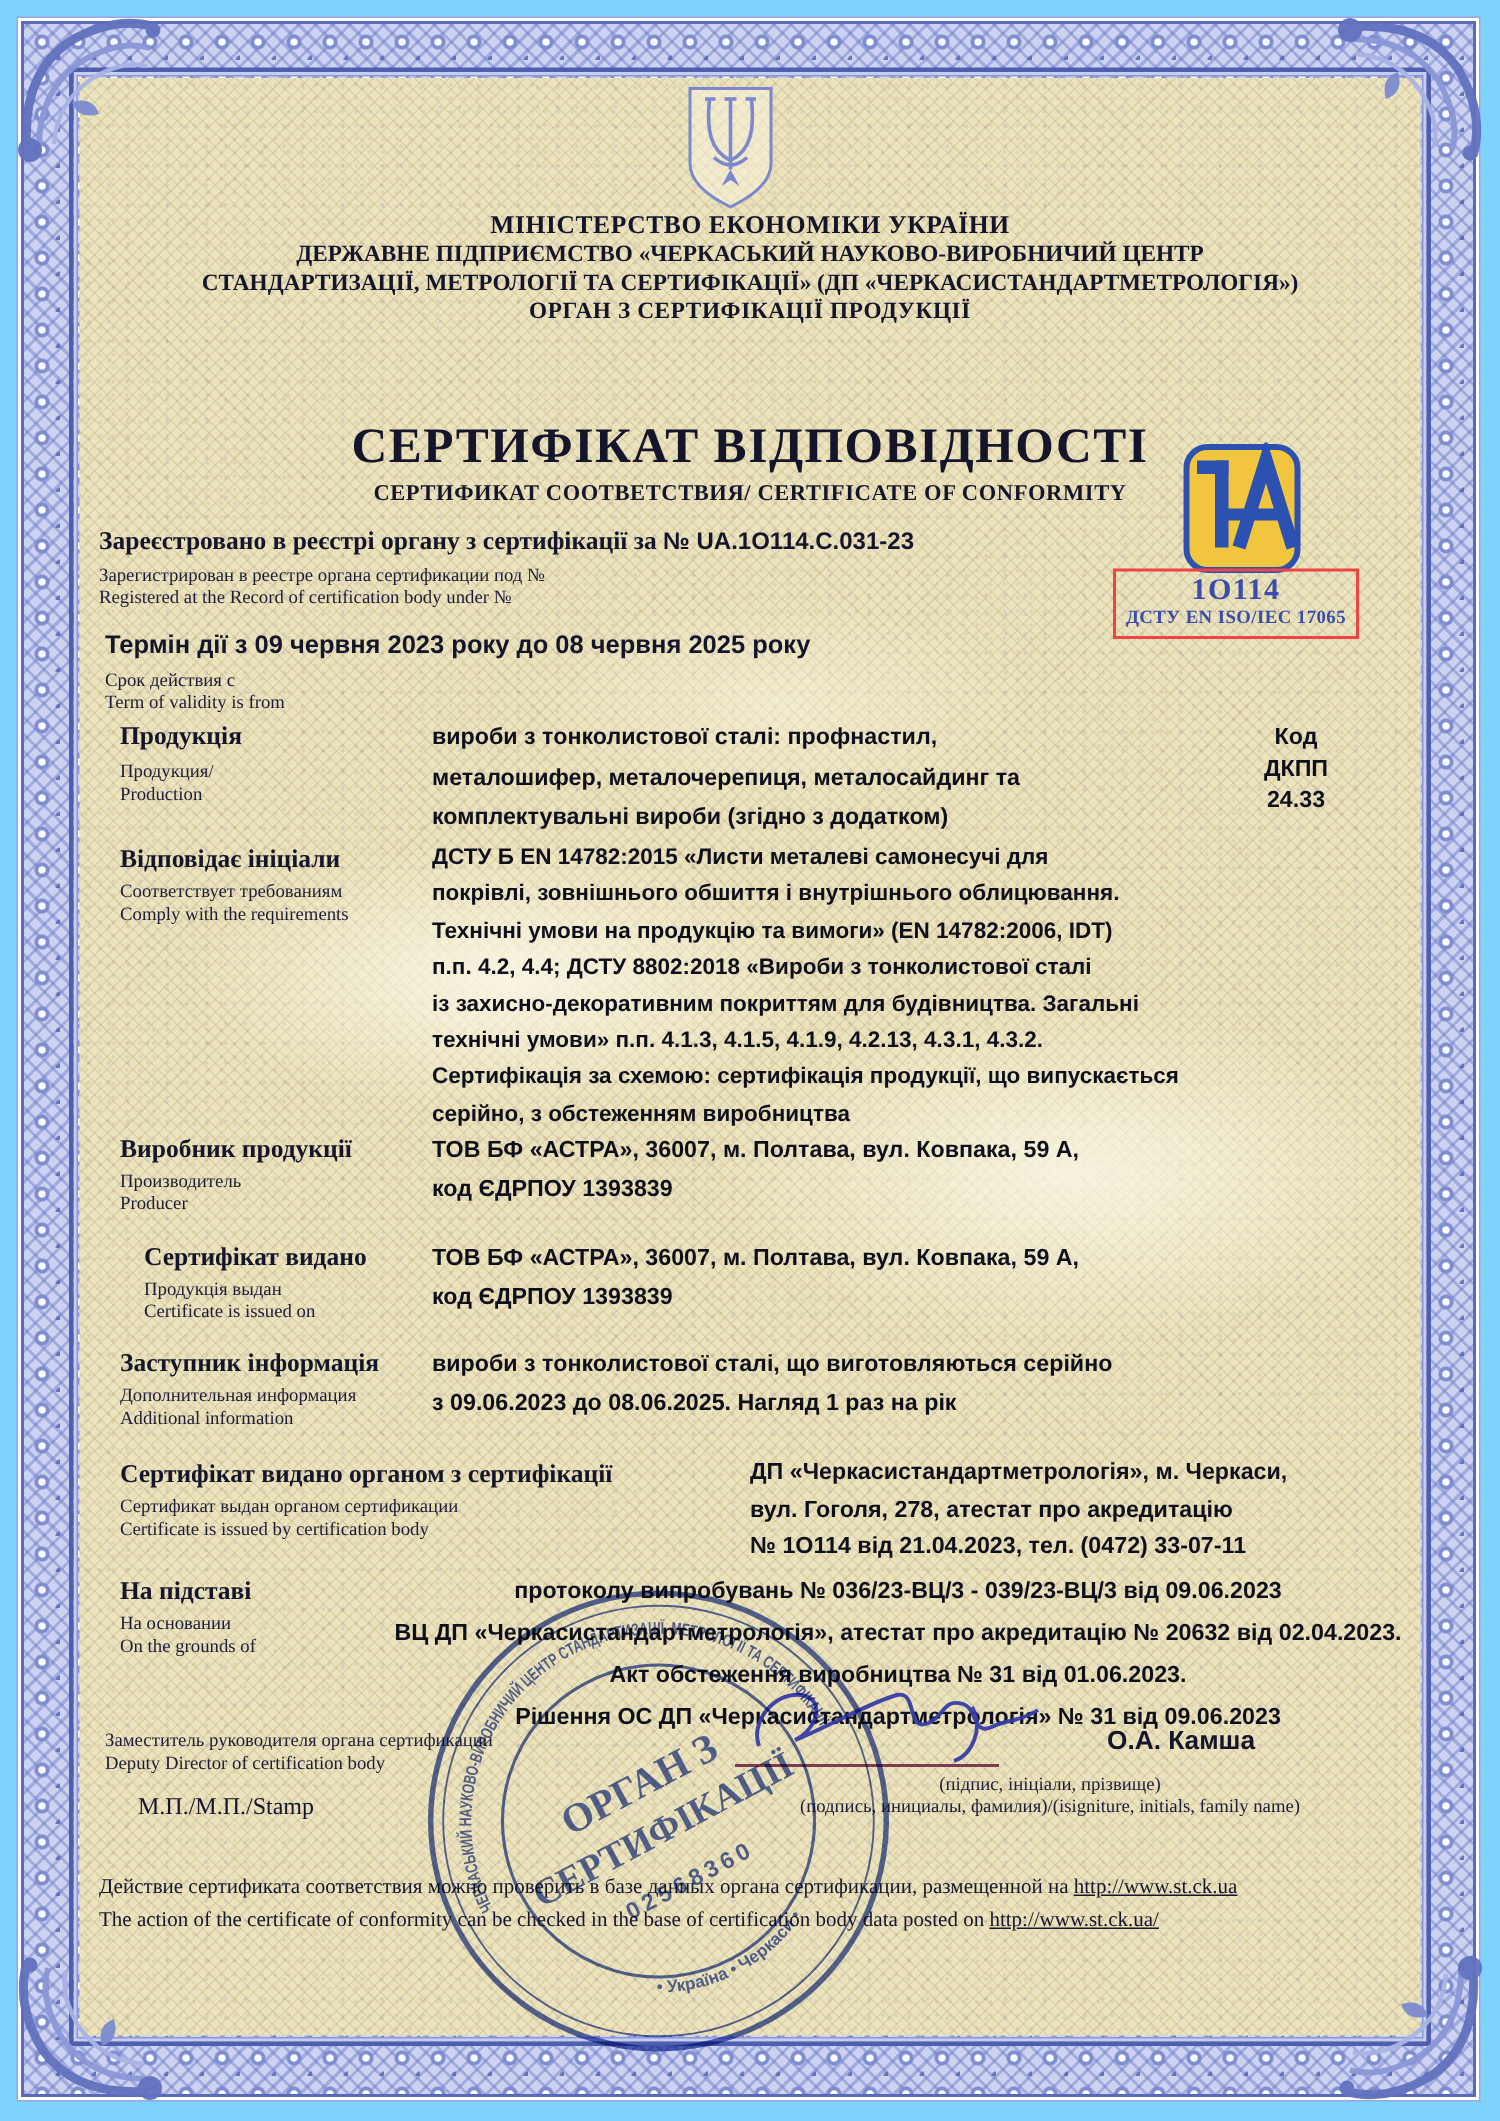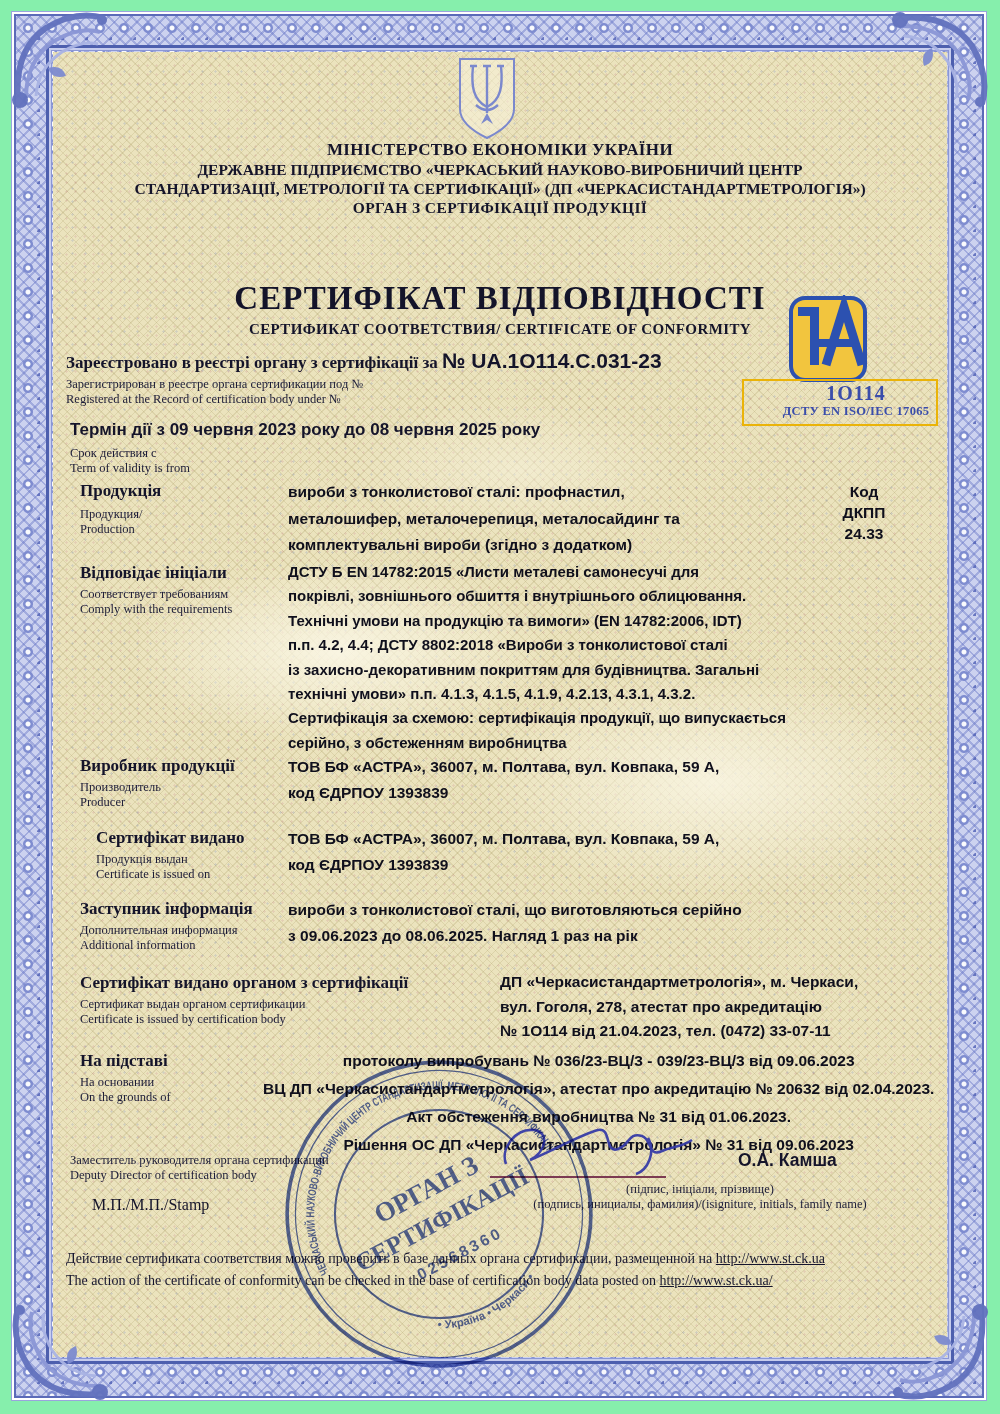--- a/index.html
+++ b/index.html
@@ -1,16 +1,16 @@
 <!DOCTYPE html>
 <html><head>
 <meta charset="utf-8">
 <style>
   html,body{margin:0;padding:0;background:#e9e9ea;}
-  .page{position:relative;width:1000px;height:1414px;margin:0 auto;background:#86efac;overflow:hidden;
+  .page{position:relative;width:1000px;height:1414px;margin:0 auto;background:#7dd3fc;overflow:hidden;
         font-family:"Liberation Serif",serif;color:#14142a;}
   
   .band{position:absolute;inset:14px 16px 16px 14px;background-color:#ccd2ef;
     background-image:
       radial-gradient(circle 9px at 12px 12px, rgba(255,255,255,.9) 2px, rgba(124,138,207,.95) 3px 4.5px, transparent 5.5px),
       radial-gradient(circle 7px at 24px 24px, rgba(86,102,184,.85) 2.5px, transparent 3.5px),
       repeating-linear-gradient(45deg, rgba(99,114,196,.40) 0 2px, transparent 2px 8px),
       repeating-linear-gradient(-45deg, rgba(99,114,196,.40) 0 2px, transparent 2px 8px);
     background-size:24px 24px,24px 24px,auto,auto;
     border:2px solid #5b6ab8; box-shadow:0 0 0 2px #ffffff,0 0 0 3px #9aa5dd;}
@@ -31,32 +31,32 @@
   .corner.br{right:8px;bottom:10px;transform:rotate(180deg);} .corner.bl{left:8px;bottom:10px;transform:rotate(270deg);}
   
   .emblem{position:absolute;left:456px;top:56px;width:62px;height:86px;z-index:6;}
   .hc{position:absolute;left:0;width:100%;text-align:center;z-index:6;font-weight:bold;}
   .h1{top:140px;font-size:17px;letter-spacing:.4px;}
   .h2{top:161px;font-size:15.5px;} .h3{top:180px;font-size:15.5px;} .h4{top:199px;font-size:15.5px;letter-spacing:.4px;}
   .title{top:280px;font-size:33px;letter-spacing:1px;}
   .subtitle{top:321px;font-size:15px;letter-spacing:.4px;}
   
   .naau{position:absolute;left:788px;top:295px;width:80px;height:88px;z-index:6;}
-  .codebox{position:absolute;left:742px;top:379px;width:160px;height:43px;border:2px solid #eab308;z-index:6;
-     text-align:center;color:#3a4dab;font-weight:bold;padding-left:32px;}
+  .codebox{position:absolute;left:742px;top:379px;width:160px;height:43px;border:2px solid #ef4444;z-index:6;
+     text-align:center;color:#3a4dab;font-weight:bold;}
   .codebox .c1{font-size:20px;line-height:22px;margin-top:1px;letter-spacing:1px;}
   .codebox .c2{font-size:12.5px;line-height:14px;letter-spacing:.3px;}
   
   .abs{position:absolute;z-index:6;}
   .main-serif{font-weight:bold;font-size:17px;line-height:20px;}
   .sub{font-size:12.5px;line-height:14.5px;color:#1c1c38;}
   .sans{font-family:"Liberation Sans",sans-serif;}
   .val{font-family:"Liberation Sans",sans-serif;font-weight:bold;font-size:15.5px;line-height:26px;
        color:#0f0f1c;white-space:pre-line;z-index:6;position:absolute;}
-  .reg-num{font-family:"Liberation Sans",sans-serif;font-weight:bold;font-size:21px;}
+  .reg-num{font-family:"Liberation Sans",sans-serif;font-weight:bold;font-size:16px;}
   .sig-line{position:absolute;left:490px;top:1176px;width:176px;height:2px;background:#7c3b52;z-index:7;}
   .sig{position:absolute;left:498px;top:1118px;width:200px;height:62px;z-index:8;}
   .stamp{position:absolute;left:283px;top:1058px;width:312px;height:312px;transform:rotate(-28deg);
          z-index:9;opacity:.88;mix-blend-mode:multiply;}
   .footer-line{font-size:14px;line-height:22px;color:#15152e;}
   .flink{text-decoration:underline;color:#15152e;}
 </style>
 </head>
 <body>
 

